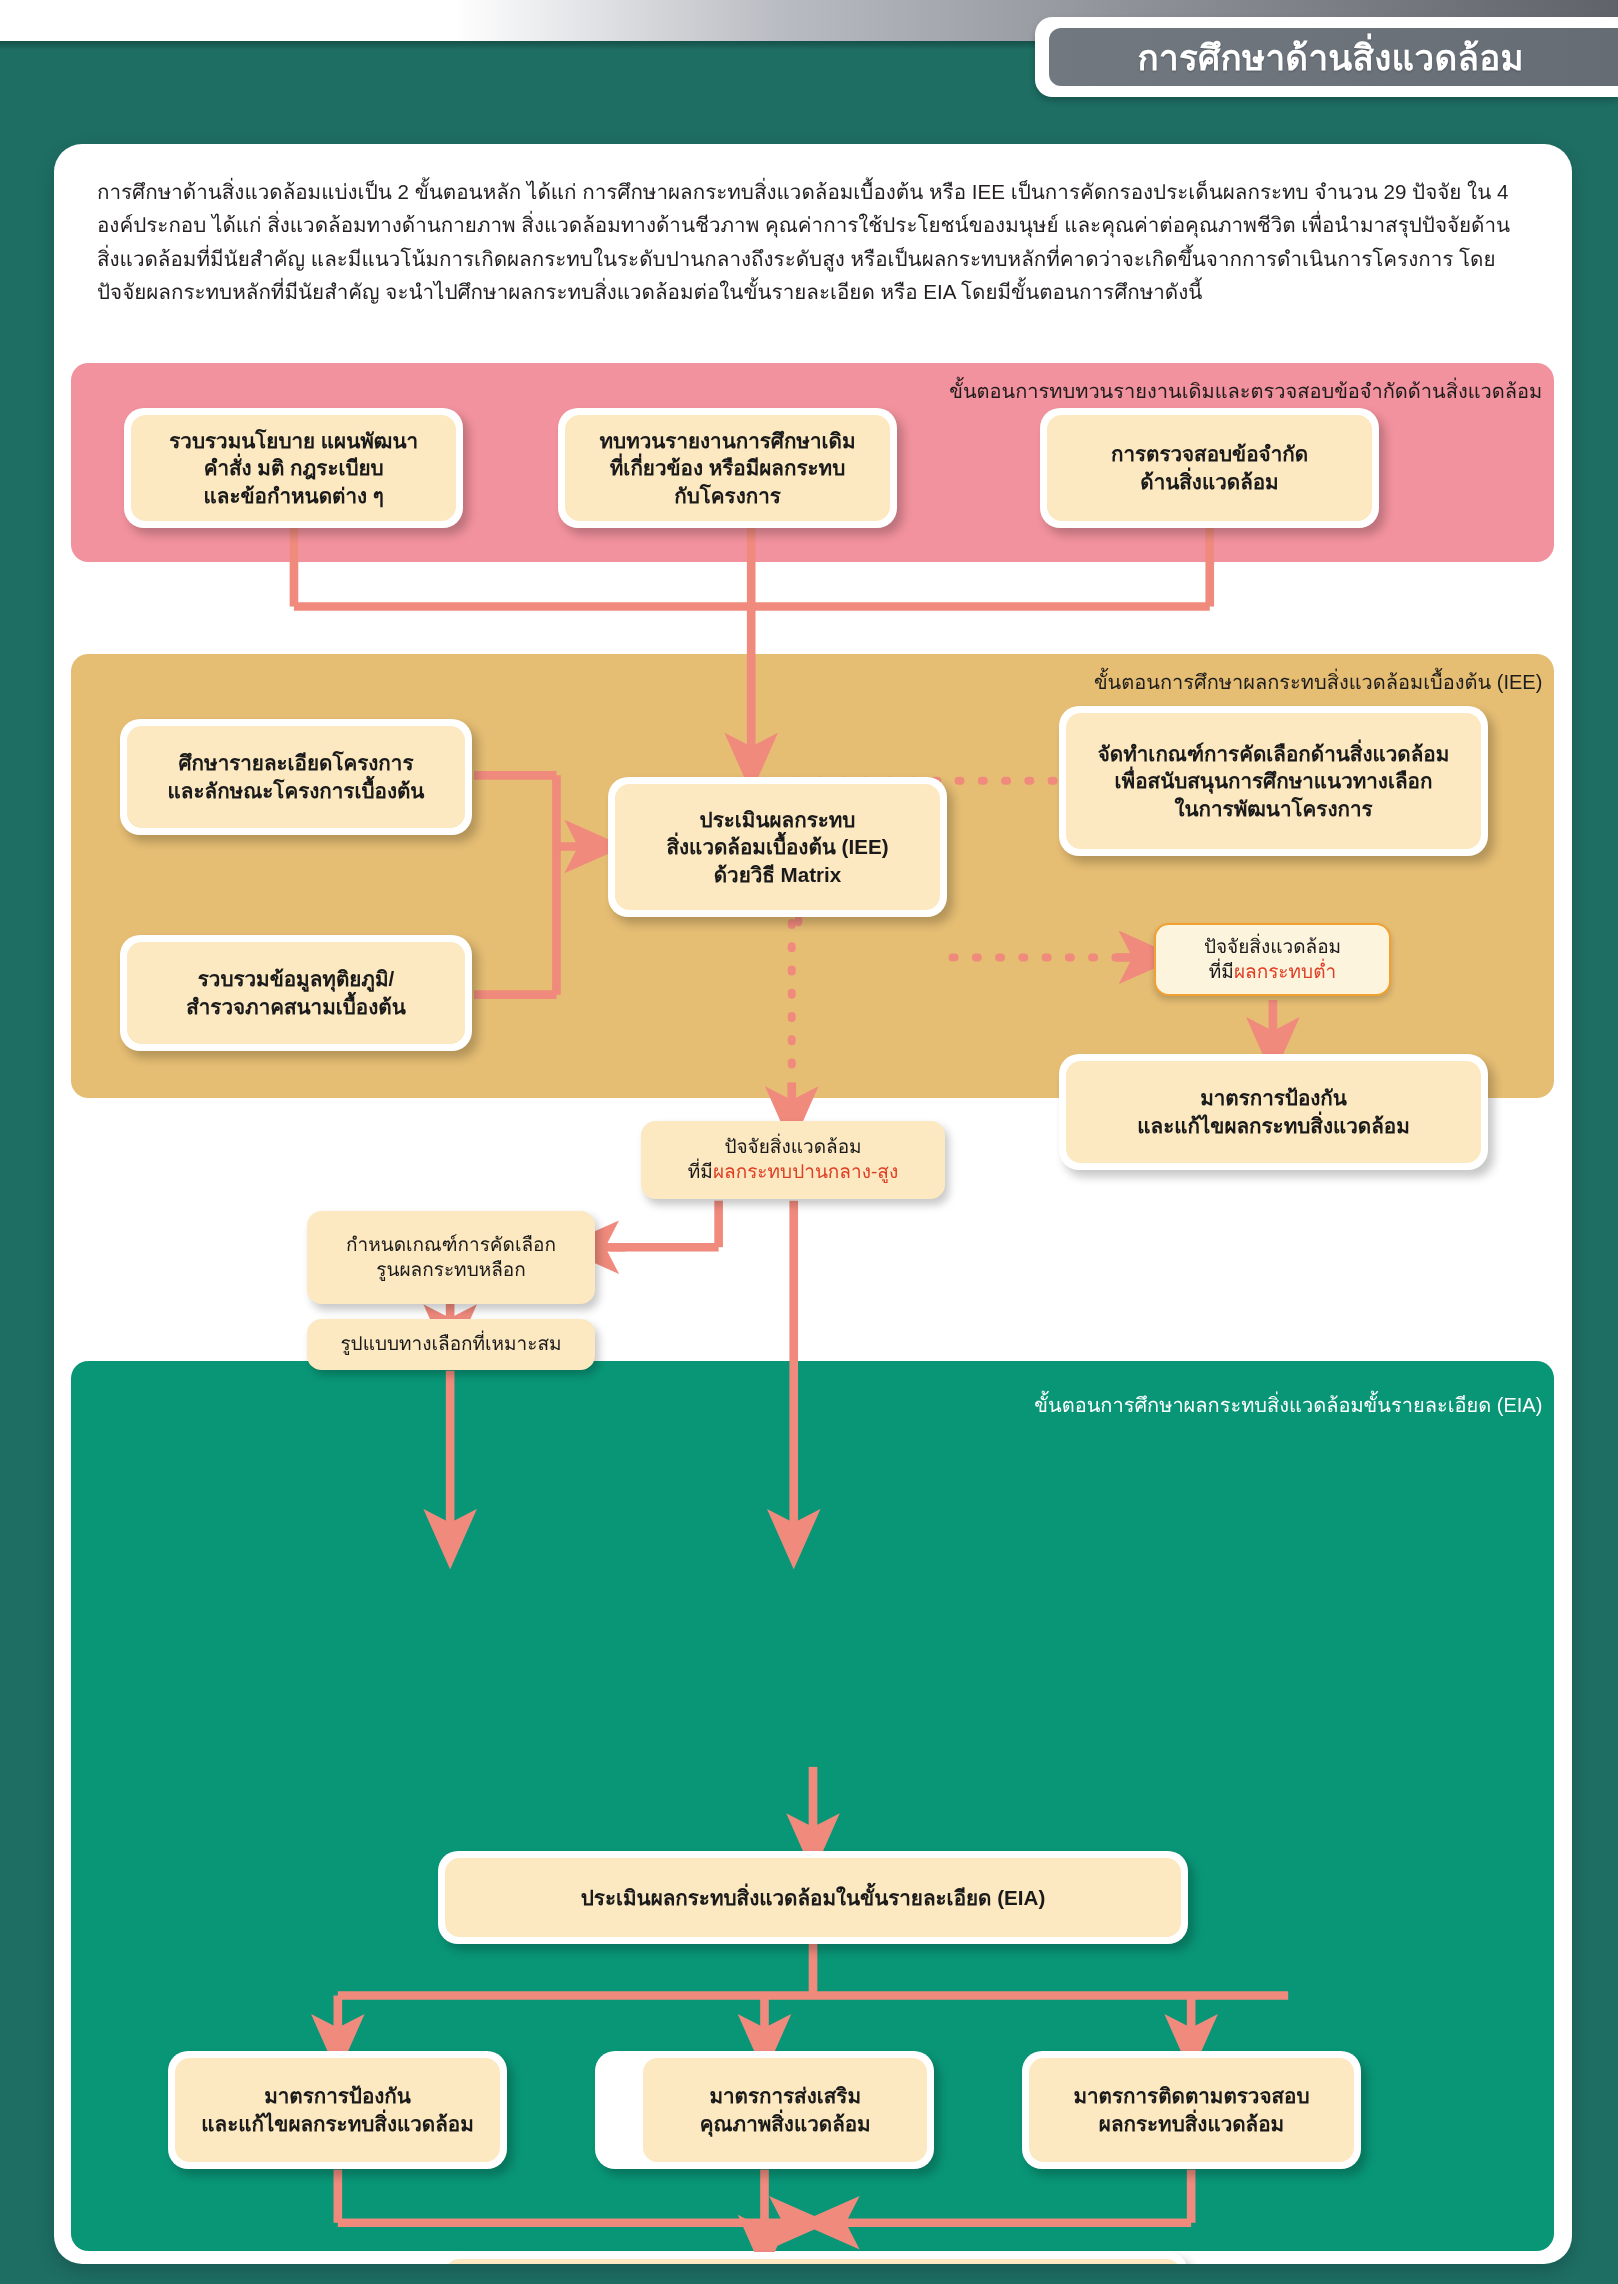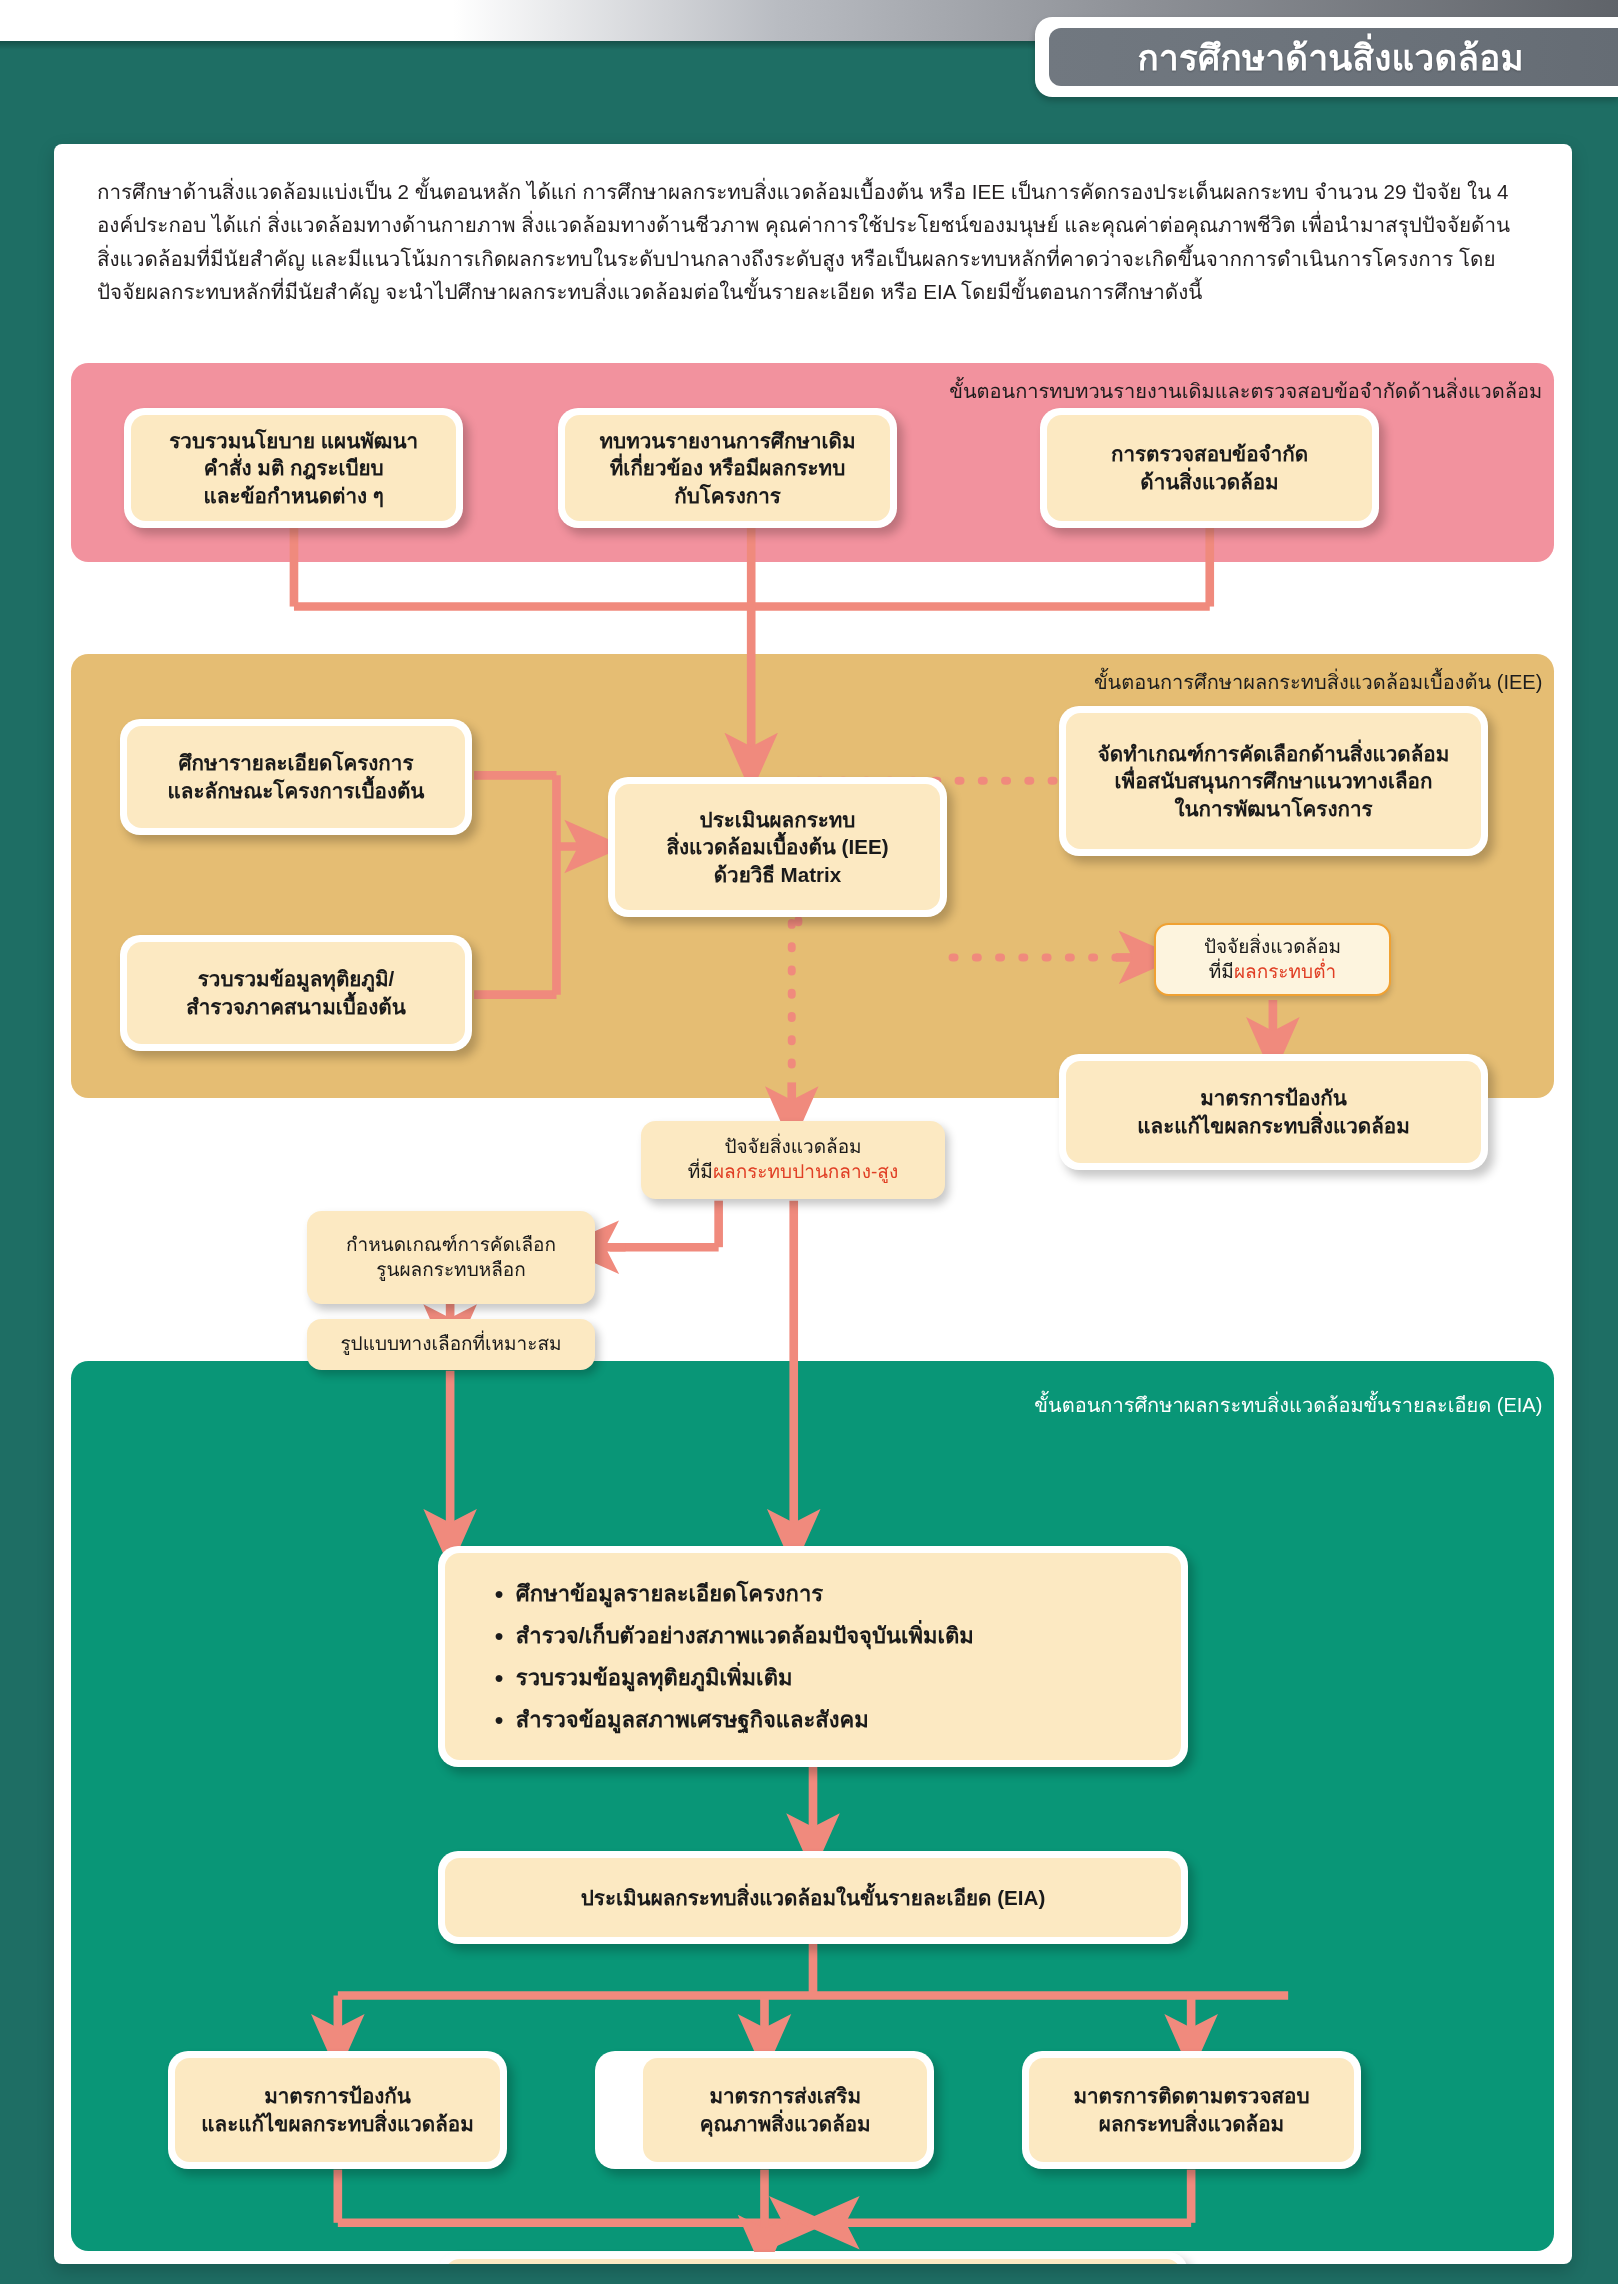--- a/index.html
+++ b/index.html
@@ -62,21 +62,21 @@
     white-space: nowrap;
     text-shadow: 0 1.3px 2px rgba(0,0,0,.25);
   }
 
   
   .card {
     position: absolute;
     left: 54px; top: 144px;
     width: 1518px; height: 2120px;
     background: #ffffff;
-    border-radius: 8px;
+    border-radius: 28px;
     box-shadow: 0 6.6px 17.3px rgba(0,0,0,.18);
     overflow: hidden;
   }
 
   
   .intro {
     position: absolute;
     left: 43px; top: 31px;
     width: 1435px;
     font-size: 20.6px;
@@ -325,30 +325,20 @@
     <div class="chip" style="left:253px; top:1175px; width:288px; height:51px;">
       <div class="txt">
         <div>รูปแบบทางเลือกที่เหมาะสม</div>
       </div>
     </div>
 
     <div class="panel panel-green">
       <div class="panel-label">ขั้นตอนการศึกษาผลกระทบสิ่งแวดล้อมขั้นรายละเอียด (EIA)</div>
     </div>
 
-    <div class="node" style="left:384px; top:1402px; width:750px; height:221px;">
-      <div class="inner" style="justify-content:flex-start; padding-left:43px;">
-        <ul class="bullets">
-          <li>ศึกษาข้อมูลรายละเอียดโครงการ</li>
-          <li>สำรวจ/เก็บตัวอย่างสภาพแวดล้อมปัจจุบันเพิ่มเติม</li>
-          <li>รวบรวมข้อมูลทุติยภูมิเพิ่มเติม</li>
-          <li>สำรวจข้อมูลสภาพเศรษฐกิจและสังคม</li>
-        </ul>
-      </div>
-    </div>
 
     <div class="node" style="left:384px; top:1707px; width:750px; height:93px;">
       <div class="inner">
         <div class="txt">ประเมินผลกระทบสิ่งแวดล้อมในขั้นรายละเอียด (EIA)</div>
       </div>
     </div>
 
     <div class="node" style="left:114px; top:1907px; width:339px; height:118px;">
       <div class="inner">
         <div class="txt">

